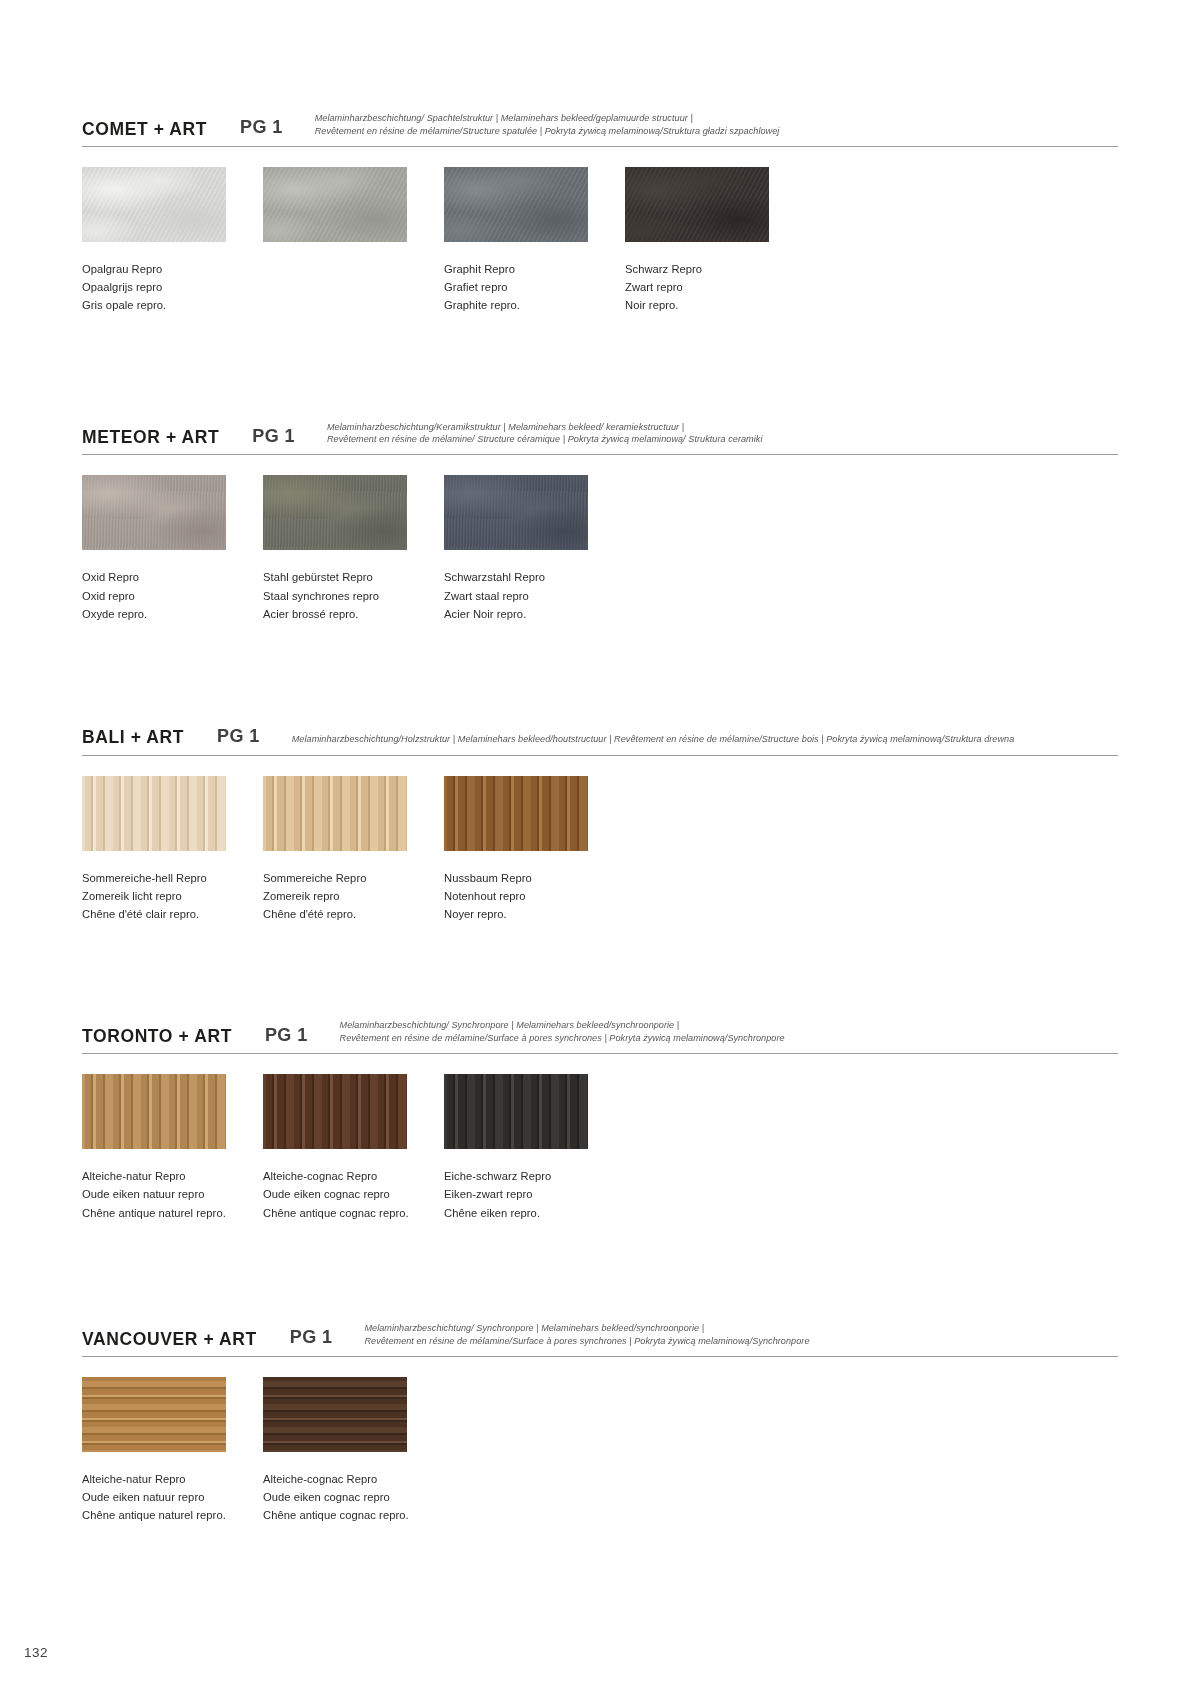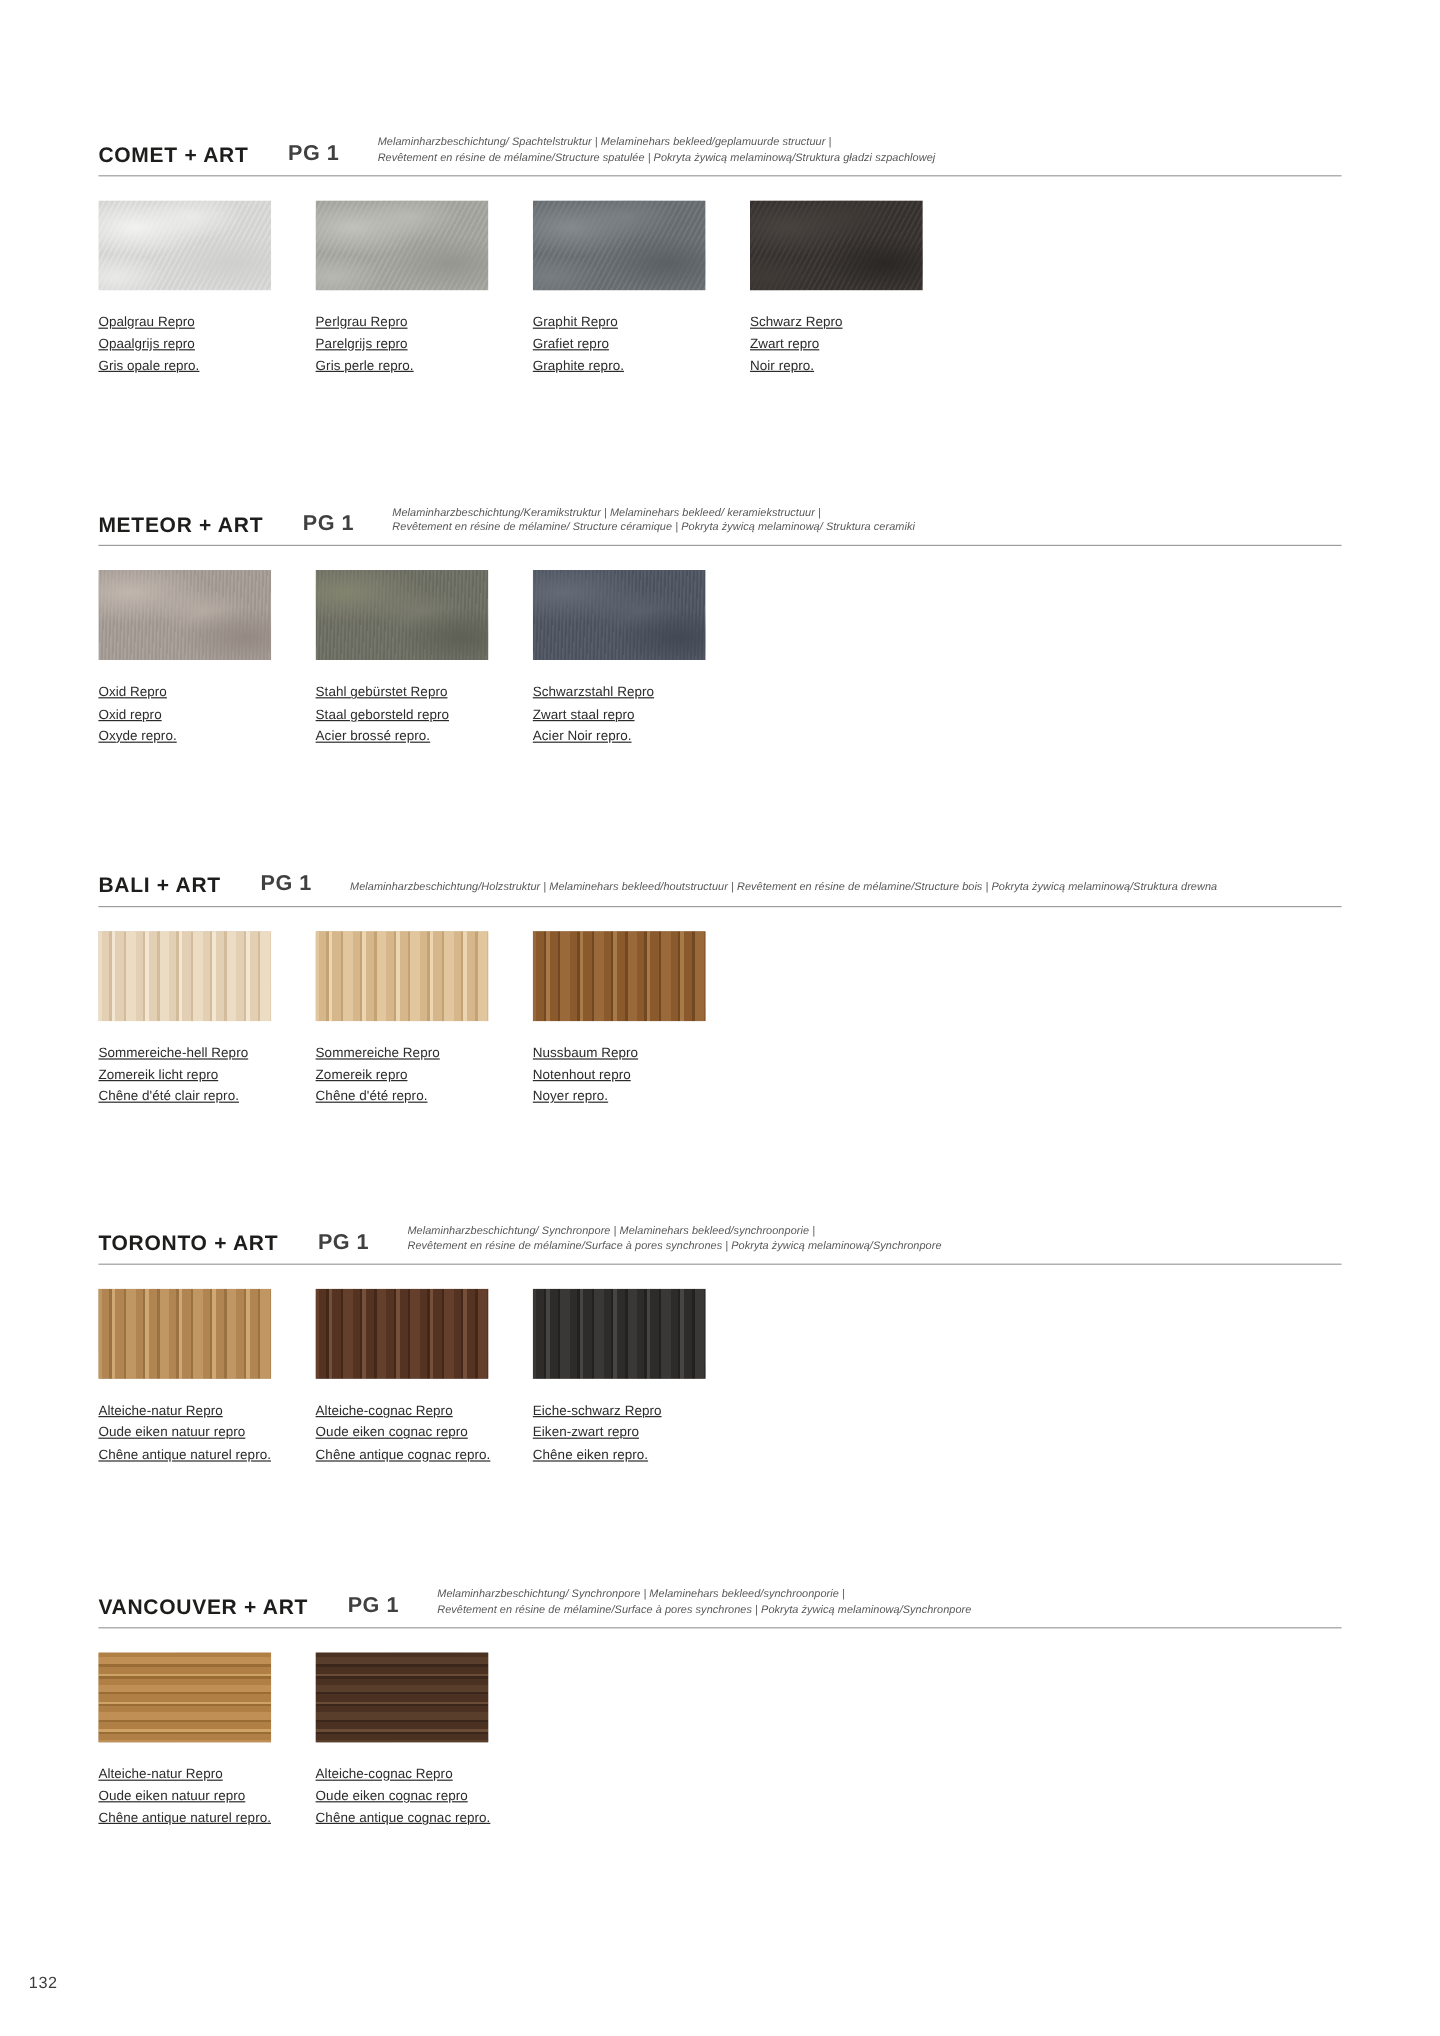--- a/index.html
+++ b/index.html
@@ -78,21 +78,20 @@
   }
 
   
   .swatch-row {
     display: flex;
     margin-top: 20px;
   }
   .swatch-cell {
     width: 164px;
     margin-right: 17px;
-    text-decoration: underline;
   }
   .swatch {
     width: 144px;
     height: 75px;
     position: relative;
     overflow: hidden;
     border: 0;
   }
   .swatch .tex {
     position: absolute;
@@ -142,25 +141,20 @@
             <div class="labels">
               <span class="ln">Opalgrau Repro</span>
               <span class="ln">Opaalgrijs repro</span>
               <span class="ln">Gris opale repro.</span>
             </div>
           </div>
           <div class="swatch-cell">
             <div class="swatch">
               <div class="tex" style="background-color:#a8a8a2;background-image:radial-gradient(ellipse 70% 55% at 22% 30%, #c2c2bc 0%, transparent 60%),radial-gradient(ellipse 60% 50% at 78% 70%, #969690 0%, transparent 62%),radial-gradient(ellipse 45% 40% at 55% 18%, #b8b8b2 0%, transparent 65%),radial-gradient(ellipse 50% 45% at 10% 85%, #b8b8b2 0%, transparent 60%),repeating-linear-gradient(118deg, rgba(255,255,255,0.055) 0px, rgba(255,255,255,0.055) 1px, rgba(0,0,0,0.045) 2px, rgba(0,0,0,0.045) 4px)"></div>
             </div>
-            <div class="labels">
-              <span class="ln">Perlgrau Repro</span>
-              <span class="ln">Parelgrijs repro</span>
-              <span class="ln">Gris perle repro.</span>
-            </div>
           </div>
           <div class="swatch-cell">
             <div class="swatch">
               <div class="tex" style="background-color:#6a7074;background-image:radial-gradient(ellipse 70% 55% at 22% 30%, #848a8e 0%, transparent 60%),radial-gradient(ellipse 60% 50% at 78% 70%, #5a6064 0%, transparent 62%),radial-gradient(ellipse 45% 40% at 55% 18%, #777d81 0%, transparent 65%),radial-gradient(ellipse 50% 45% at 10% 85%, #777d81 0%, transparent 60%),repeating-linear-gradient(118deg, rgba(255,255,255,0.055) 0px, rgba(255,255,255,0.055) 1px, rgba(0,0,0,0.045) 2px, rgba(0,0,0,0.045) 4px)"></div>
             </div>
             <div class="labels">
               <span class="ln">Graphit Repro</span>
               <span class="ln">Grafiet repro</span>
               <span class="ln">Graphite repro.</span>
             </div>
@@ -195,21 +189,21 @@
               <span class="ln">Oxid repro</span>
               <span class="ln">Oxyde repro.</span>
             </div>
           </div>
           <div class="swatch-cell">
             <div class="swatch">
               <div class="tex" style="background-color:#6e6f63;background-image:radial-gradient(ellipse 80% 60% at 18% 25%, #83846f 0%, transparent 58%),radial-gradient(ellipse 65% 55% at 85% 75%, #5f6055 0%, transparent 60%),radial-gradient(ellipse 40% 35% at 60% 45%, #7a7b6e 0%, transparent 70%),repeating-linear-gradient(92deg, rgba(255,255,255,0.05) 0px, rgba(255,255,255,0.05) 1px, rgba(0,0,0,0.05) 2px, rgba(0,0,0,0.05) 3px)"></div>
             </div>
             <div class="labels">
               <span class="ln">Stahl gebürstet Repro</span>
-              <span class="ln">Staal geborsteld repro</span>
+              <span class="ln">Staal synchrones repro</span>
               <span class="ln">Acier brossé repro.</span>
             </div>
           </div>
           <div class="swatch-cell">
             <div class="swatch">
               <div class="tex" style="background-color:#4e5561;background-image:radial-gradient(ellipse 80% 60% at 18% 25%, #646b77 0%, transparent 58%),radial-gradient(ellipse 65% 55% at 85% 75%, #424954 0%, transparent 60%),radial-gradient(ellipse 40% 35% at 60% 45%, #5a616d 0%, transparent 70%),repeating-linear-gradient(92deg, rgba(255,255,255,0.05) 0px, rgba(255,255,255,0.05) 1px, rgba(0,0,0,0.05) 2px, rgba(0,0,0,0.05) 3px)"></div>
             </div>
             <div class="labels">
               <span class="ln">Schwarzstahl Repro</span>
               <span class="ln">Zwart staal repro</span>

